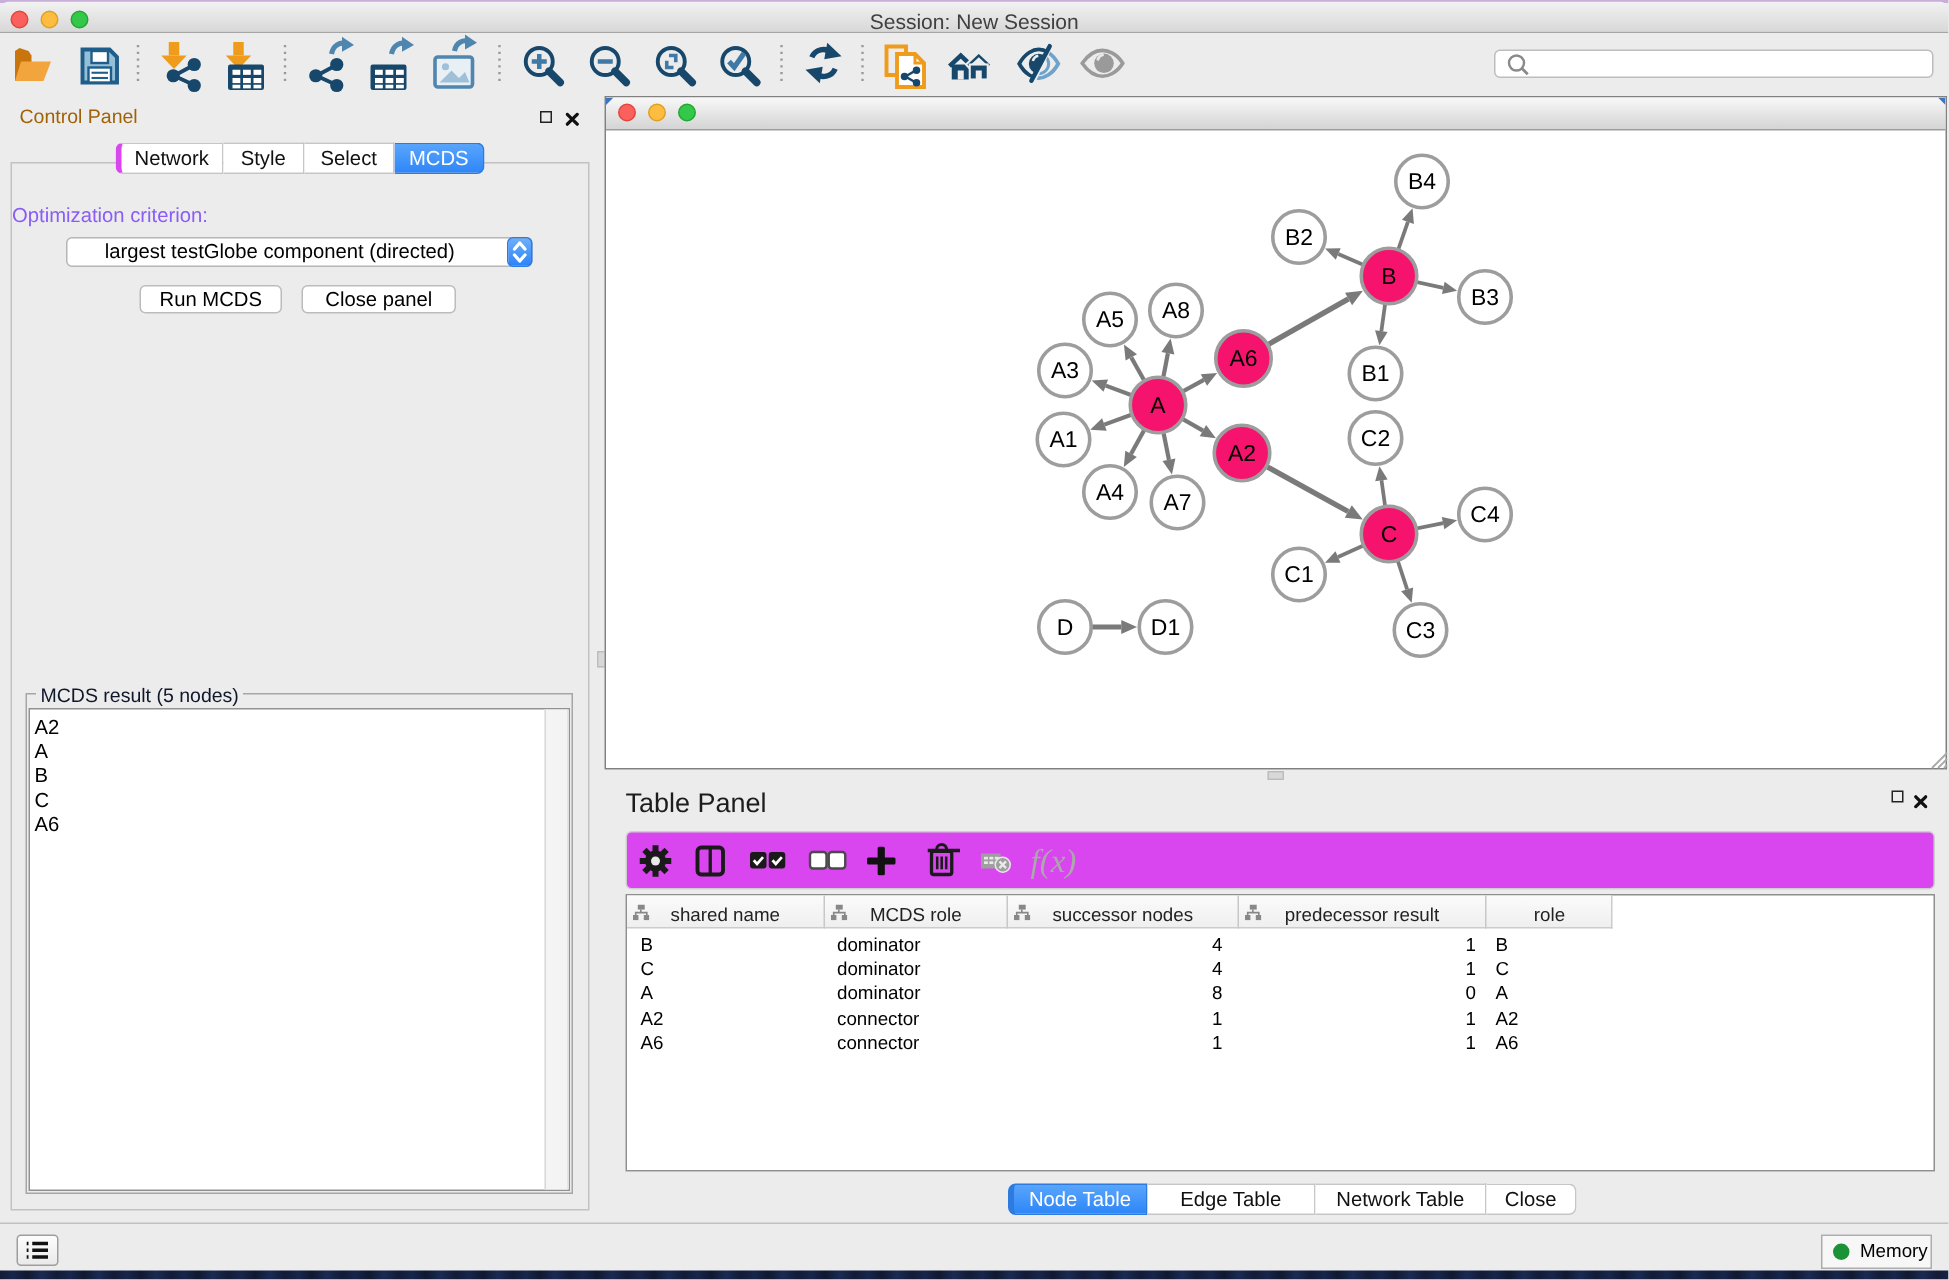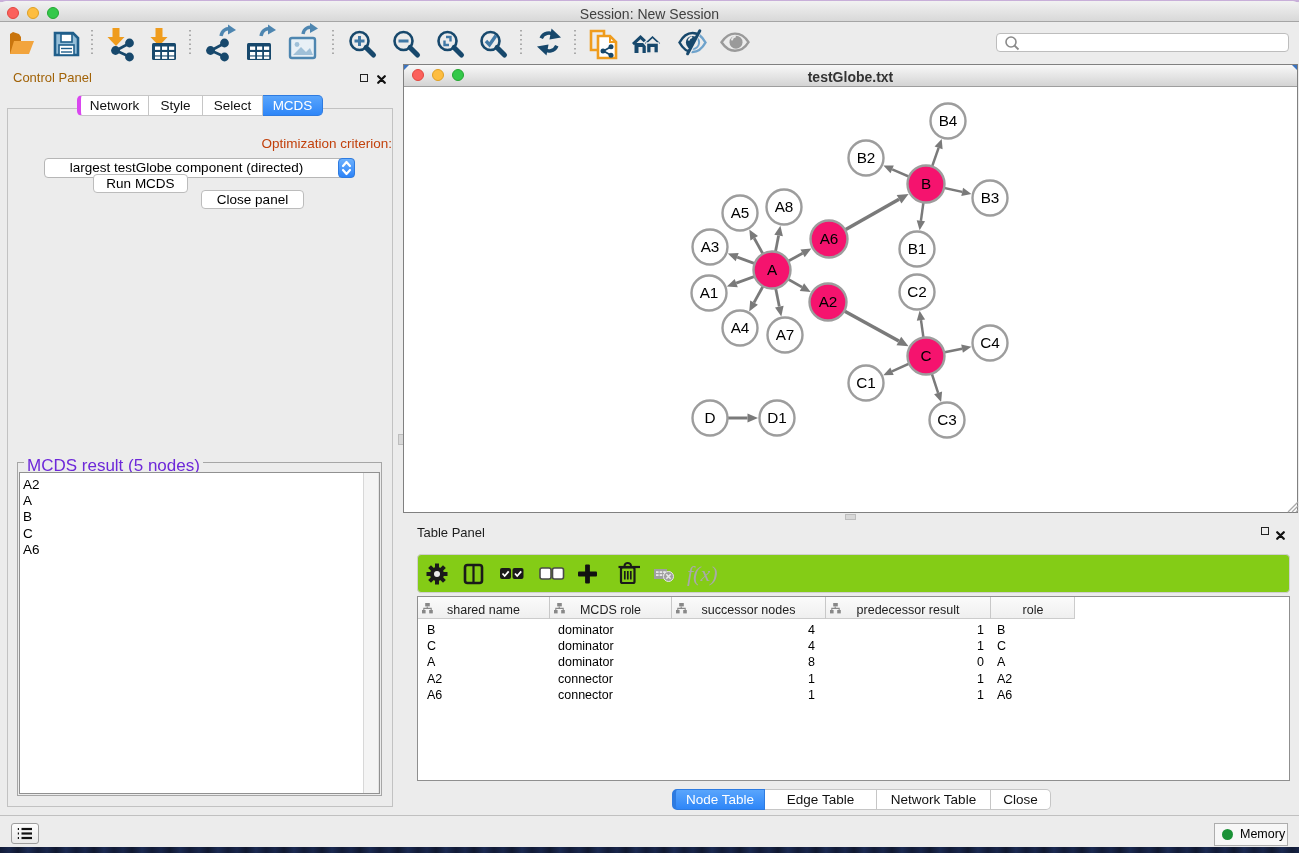--- a/index.html
+++ b/index.html
@@ -20,47 +20,47 @@
 
 #cpheadtxt{left:13px;top:70px;font-size:13px;color:#a16207}
 .fbtn{position:absolute;width:8px;height:8px;border:1.6px solid #222}
 .xbtn{position:absolute;font-size:12px;font-weight:700;color:#111}
 #cpbox{left:7px;top:108px;width:386px;height:699px;background:#ECECEC;border:1px solid #C2C2C2}
 .tabrow{position:absolute;display:flex;height:21px}
 .tab{height:21px;border:1px solid #C6C6C6;border-left:none;background:#fff;font-size:13.5px;color:#111;display:flex;align-items:center;justify-content:center}
 .tab.first{border-left:4px solid #d946ef;border-radius:5px 0 0 5px}
 .tab.last{border-radius:0 5px 5px 0}
 .tab.sel{background:linear-gradient(#59A5FC,#2E86F8);color:#fff;border-color:#2E7BE0}
-#optlabel{left:8px;top:136px;width:384px;text-align:right;font-size:13.5px;color:#c2410c}
+#optlabel{left:8px;top:136px;width:384px;text-align:left;font-size:13.5px;color:#8b5cf6}
 #dropdown{left:44px;top:158px;width:311px;height:20px;background:#fff;border:1px solid #B6B6B6;border-radius:4px;font-size:13.5px;color:#000;text-align:center;line-height:18px;padding-right:26px}
 #spin{left:338px;top:158px;width:17px;height:20px;border-radius:4px;background:linear-gradient(#6CB0FD,#2D83F8);border:1px solid #2E7BE0}
 .btn{position:absolute;height:19px;background:#fff;border:1px solid #BCBCBC;border-radius:4px;font-size:13.5px;color:#000;text-align:center;line-height:17px}
 
 #grpbox{left:17px;top:462px;width:365px;height:334px;border:1px solid #A6A6A6}
-#grplabel{left:24px;top:456px;font-size:17px;color:#6d28d9;background:#ECECEC;padding:0 3px}
+#grplabel{left:24px;top:456px;font-size:13px;color:#0f172a;background:#ECECEC;padding:0 3px}
 #mlist{left:19px;top:472px;width:361px;height:322px;background:#fff;border:1px solid #919191;font-size:13.5px;color:#000}
 #mlist{padding-top:4px}
 #mlist div{padding-left:3px;height:16.2px;line-height:16.2px}
 #mscroll{left:363px;top:473px;width:16px;height:320px;background:#F4F4F4;border-left:1px solid #D8D8D8;border-right:1px solid #E4E4E4}
 
 #statusbar{left:0;top:815px;width:1299px;height:32px;background:#ECECEC;border-top:1px solid #C0C0C0}
 #listbtn{left:11px;top:823px;width:28px;height:21px;border:1px solid #9E9E9E;border-radius:3px;background:linear-gradient(#FDFDFD,#E9E9E9)}
 #membtn{left:1214px;top:823px;width:74px;height:23px;border:1px solid #ADADAD;background:#F7F7F7;font-size:12.5px;color:#000;line-height:21px;padding-left:25px}
 #memdot{left:1222px;top:829px;width:11px;height:11px;border-radius:50%;background:#1B9237}
 #navy{left:0;top:847px;width:1299px;height:6px;background:repeating-linear-gradient(90deg,#121B36 0px,#18254A 9px,#10182F 18px,#1B2A52 28px,#121B36 38px)}
 
 #netwin{left:403px;top:64px;width:895px;height:449px;background:#fff;border:1px solid #808080}
 #nettitle{left:0;top:0;width:893px;height:22px;background:linear-gradient(#F8F8F8,#D4D4D4);border-bottom:1px solid #9E9E9E}
 #nettitle .r{left:8px;background:#FB615C;border:0.5px solid #E2463F}
 #nettitle .y{left:28px;background:#FDBD40;border:0.5px solid #DFA023}
 #nettitle .g{left:48px;background:#34C84A;border:0.5px solid #24A732}
 #nettext{left:0;top:3.5px;width:893px;text-align:center;font-size:14px;font-weight:700;color:#333}
 
-#tpheadtxt{left:417px;top:525px;font-size:13px;color:#1d1d1d}
-#ttoolbar{left:417px;top:554px;width:873px;height:39px;background:#84cc16;border:1px solid #CFCFCF;border-radius:4px}
+#tpheadtxt{left:417px;top:525px;font-size:18px;color:#1d1d1d}
+#ttoolbar{left:417px;top:554px;width:873px;height:39px;background:#d946ef;border:1px solid #CFCFCF;border-radius:4px}
 #tblbox{left:417px;top:596px;width:873px;height:185px;background:#fff;border:1px solid #8F8F8F}
 #thead{position:absolute;left:0;top:0;width:657px;height:22px;background:linear-gradient(#FBFBFB,#EFEFEF);border-bottom:1px solid #CCCCCC;border-right:1px solid #CCCCCC}
 .thcell{position:absolute;top:0;height:22px;padding-top:4px;border-right:1px solid #C8C8C8;font-size:12.5px;color:#222;display:flex;align-items:center;justify-content:center}
 .trow{position:absolute;font-size:12.5px;color:#000;height:16.4px;line-height:16.4px}
 </style></head><body>
 <div class="abs" id="desk"></div>
 <div class="abs" id="titlebar">
     <div class="tl r"></div>
     <div class="tl y"></div>
     <div class="tl g"></div>
@@ -259,21 +259,21 @@
 <div class="tab" style="width:54px">Style</div>
 <div class="tab" style="width:60px">Select</div>
 <div class="tab last sel" style="width:60px">MCDS</div>
 </div>
 <div class="abs" id="optlabel">Optimization criterion:</div>
 <div class="abs" id="dropdown">largest testGlobe component (directed)</div>
 <div class="abs" id="spin"><svg width="15" height="18" viewBox="0 0 15 18" style="margin-left:0px">
       <path d="M4,7 L7.5,3 L11,7" fill="none" stroke="#fff" stroke-width="2.2" stroke-linecap="round" stroke-linejoin="round"></path>
       <path d="M4,11 L7.5,15 L11,11" fill="none" stroke="#fff" stroke-width="2.2" stroke-linecap="round" stroke-linejoin="round"></path>
     </svg></div>
-<div class="abs btn" style="left:93px;top:174px;width:95px">Run MCDS</div>
+<div class="abs btn" style="left:93px;top:190px;width:95px">Run MCDS</div>
 <div class="abs btn" style="left:201px;top:190px;width:103px">Close panel</div>
 <div class="abs" id="grpbox"></div>
 <div class="abs" id="grplabel">MCDS result (5 nodes)</div>
 <div class="abs" id="mlist">
     <div>A2</div>
     <div>A</div>
     <div>B</div>
     <div>C</div>
     <div>A6</div>
   </div>
@@ -298,21 +298,20 @@
 
 <div class="abs" style="left:398px;top:434px;width:6px;height:11px;background:#D8D8D8;border:1px solid #BDBDBD"></div>
 <div class="abs" style="left:845px;top:514px;width:11px;height:6px;background:#D8D8D8;border:1px solid #BDBDBD"></div>
 
 <div class="abs" id="netwin">
 <div class="abs" id="nettitle">
       <div class="tl r"></div>
       <div class="tl y"></div>
       <div class="tl g"></div>
     </div>
-<div class="abs" id="nettext">testGlobe.txt</div>
 <svg class="abs" style="left:0;top:0" width="893" height="8" viewBox="0 0 893 8">
       <polygon points="0,0 5,0 0,5" fill="#3C74C0"></polygon>
       <polygon points="893,0 888,0 893,5" fill="#3C74C0"></polygon>
     </svg>
 <svg class="abs" style="left:2px;top:23px" width="888" height="418" viewBox="0 0 888 418" font-family="Liberation Sans, sans-serif">
 <line x1="366.0" y1="182.0" x2="348.2" y2="150.3" stroke="#7A7A7A" stroke-width="2.8"></line>
 <polygon points="343.3,141.6 352.0,148.1 344.4,152.4" fill="#7A7A7A"></polygon>
 <line x1="366.0" y1="182.0" x2="372.6" y2="147.5" stroke="#7A7A7A" stroke-width="2.8"></line>
 <polygon points="374.4,137.7 376.9,148.3 368.3,146.7" fill="#7A7A7A"></polygon>
 <line x1="366.0" y1="182.0" x2="331.2" y2="169.1" stroke="#7A7A7A" stroke-width="2.8"></line>

